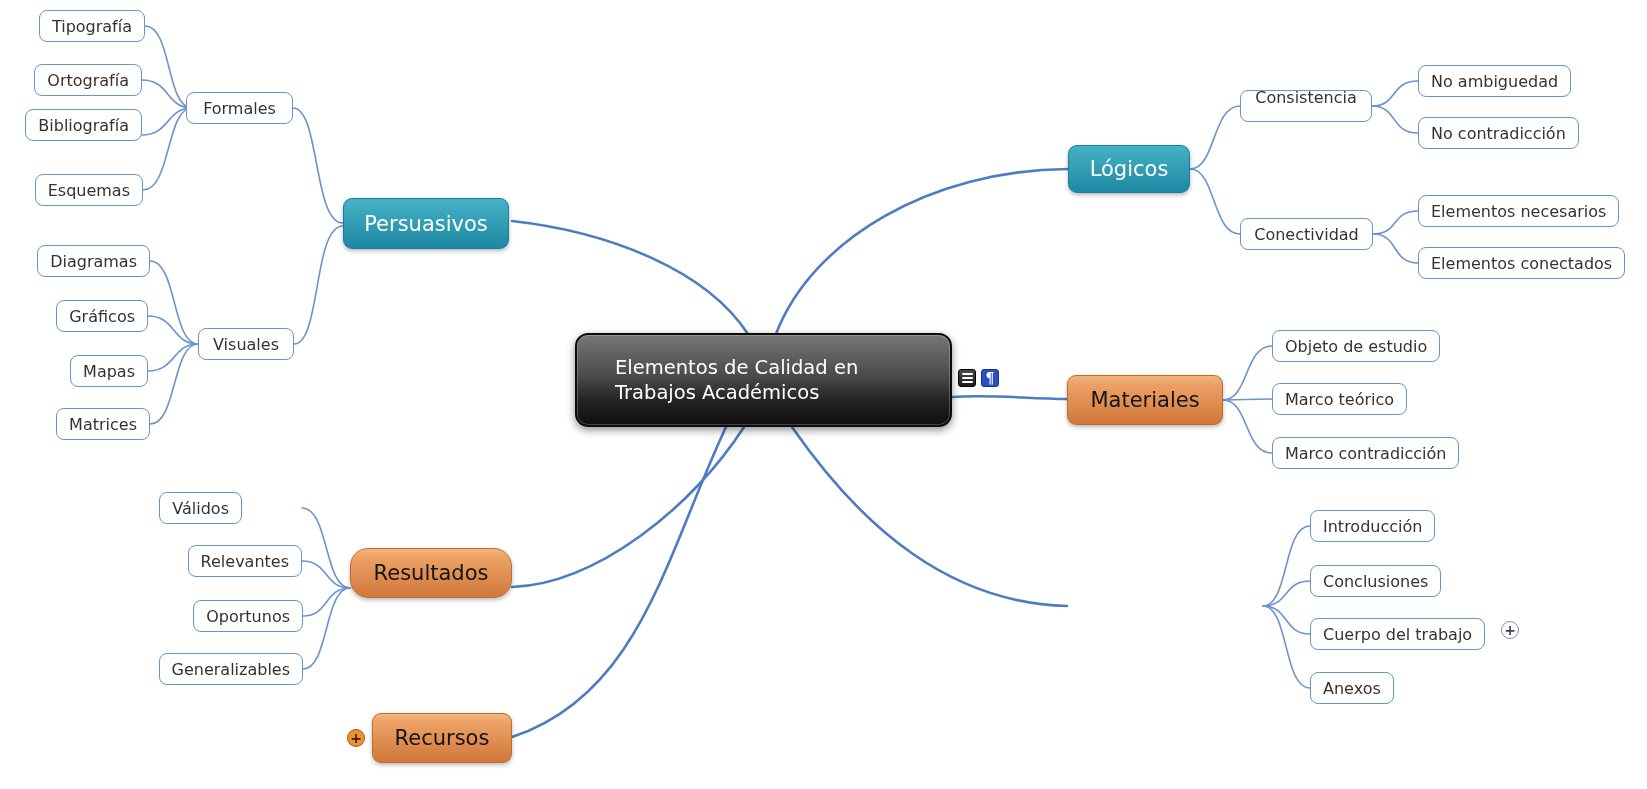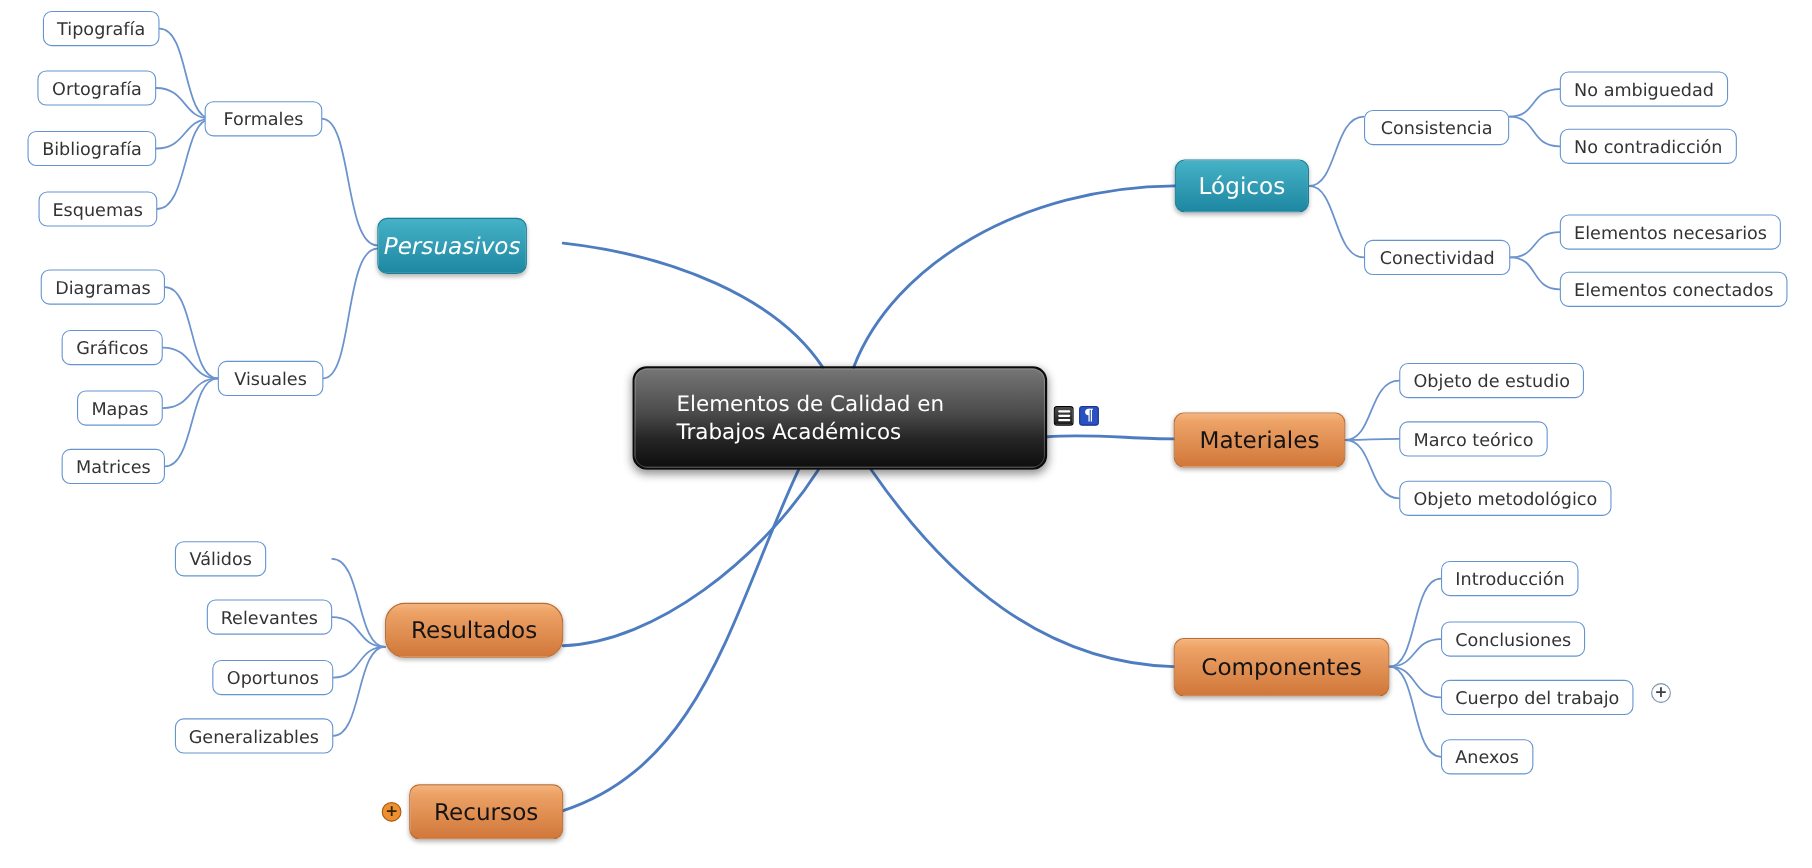--- a/index.html
+++ b/index.html
@@ -90,33 +90,33 @@
       <span style="display:block">Trabajos Académicos</span>
     </div>
   </div>
   <div class="marker notes" style="left:958px; top:369px;">
     <span class="bar"></span>
     <span class="bar"></span>
     <span class="bar"></span>
   </div>
   <div class="marker pilcrow" style="left:981px; top:369px;">¶</div>
 
-  <div class="node main teal" style="left:343px; top:198px; width:136px; height:51px;font-style:italic;">
+  <div class="node main teal" style="left:343px; top:198px; width:166px; height:51px;">
     <span>Persuasivos</span>
   </div>
   <div class="node leaf" style="right:1354px; top:92px; width:107px;">
     <span>Formales</span>
   </div>
   <div class="node leaf" style="right:1502px; top:10px;">
     <span>Tipografía</span>
   </div>
   <div class="node leaf" style="right:1505px; top:64px;">
     <span>Ortografía</span>
   </div>
-  <div class="node leaf" style="right:1505px; top:119px;">
+  <div class="node leaf" style="right:1505px; top:109px;">
     <span>Bibliografía</span>
   </div>
   <div class="node leaf" style="right:1504px; top:174px;">
     <span>Esquemas</span>
   </div>
   <div class="node leaf" style="right:1353px; top:328px; width:96px;">
     <span>Visuales</span>
   </div>
   <div class="node leaf" style="right:1497px; top:245px;">
     <span>Diagramas</span>
@@ -127,21 +127,21 @@
   <div class="node leaf" style="right:1499px; top:355px;">
     <span>Mapas</span>
   </div>
   <div class="node leaf" style="right:1497px; top:408px;">
     <span>Matrices</span>
   </div>
 
   <div class="node main teal" style="left:1068px; top:145px; width:122px; height:48px;">
     <span>Lógicos</span>
   </div>
-  <div class="node leaf" style="left:1240px; top:100px; width:132px;">
+  <div class="node leaf" style="left:1240px; top:90px; width:132px;align-items:flex-end;">
     <span>Consistencia</span>
   </div>
   <div class="node leaf" style="left:1418px; top:65px;">
     <span>No ambiguedad</span>
   </div>
   <div class="node leaf" style="left:1418px; top:117px;">
     <span>No contradicción</span>
   </div>
   <div class="node leaf" style="left:1240px; top:218px; width:133px;">
     <span>Conectividad</span>
@@ -156,26 +156,23 @@
   <div class="node leaf" style="left:1418px; top:247px;">
     <span>Elementos conectados</span>
   </div>
   <div class="node leaf" style="left:1272px; top:330px;">
     <span>Objeto de estudio</span>
   </div>
   <div class="node leaf" style="left:1272px; top:383px;">
     <span>Marco teórico</span>
   </div>
   <div class="node leaf" style="left:1272px; top:437px;">
-    <span>Objeto metodológico</span>
-  </div>
-
-  <div class="node main orange" style="left:1067px; top:580px; width:196px; height:53px;">
-    <span>Componentes</span>
-  </div>
+    <span>Marco contradicción</span>
+  </div>
+
   <div class="node leaf" style="left:1310px; top:510px;">
     <span>Introducción</span>
   </div>
   <div class="node leaf" style="left:1310px; top:565px;">
     <span>Conclusiones</span>
   </div>
   <div class="node leaf" style="left:1310px; top:618px;">
     <span>Cuerpo del trabajo</span>
   </div>
   <div class="toggle" style="left:1501px; top:621px;">+</div>

